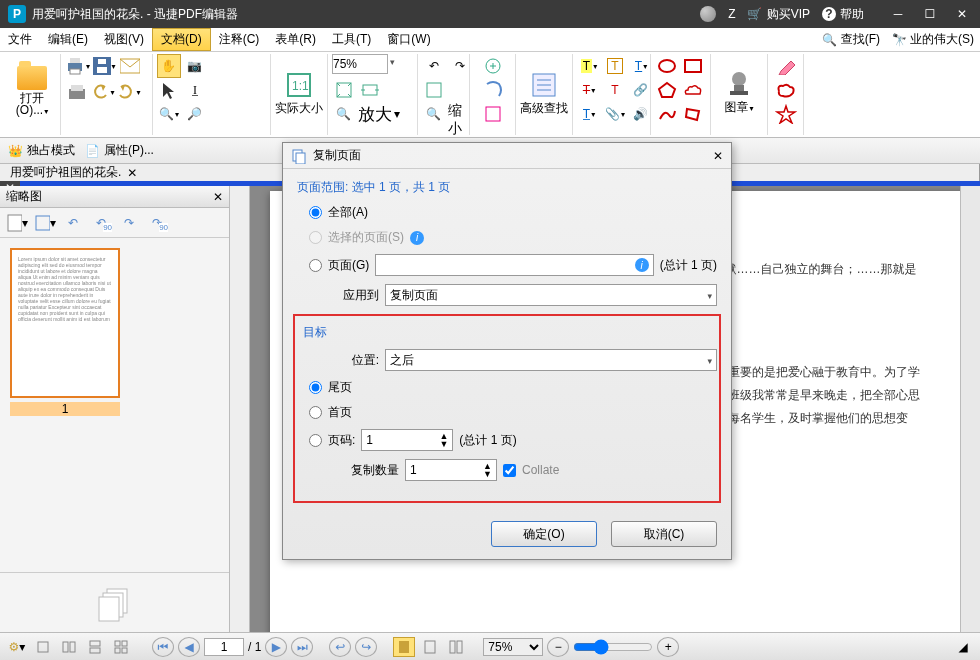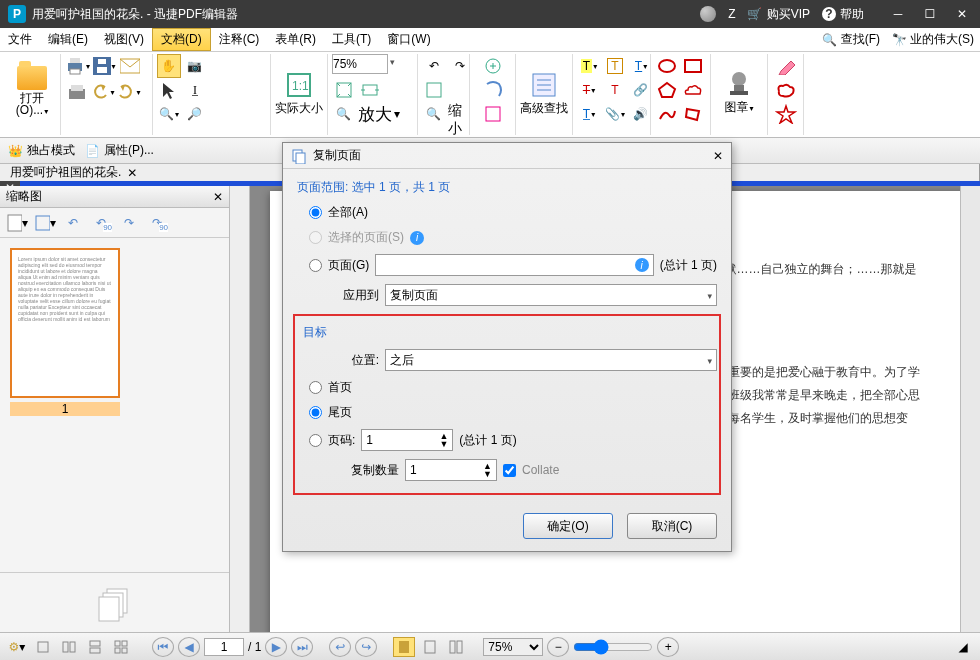--- a/index.html
+++ b/index.html
@@ -71,23 +71,23 @@
 .modal-title { height:26px; display:flex; align-items:center; justify-content:space-between; padding:0 8px; border-bottom:1px solid #ccc;}
 .modal-title .left { display:flex; align-items:center; gap:6px;}
 .modal-body { padding:10px 14px 0 14px;}
 .m-section-title { color:#2266cc; margin-bottom:8px;}
 .m-row { display:flex; align-items:center; gap:6px; margin-bottom:8px; padding-left:12px;}
 .m-row label {cursor:pointer;}
 .m-row .lbl { width:70px; text-align:right;}
 .m-select { flex:1; height:22px; border:1px solid #999; background:#fff;}
 .m-spin { width:92px; height:22px; border:1px solid #999; background:#fff; display:flex; align-items:center; padding:0 4px; justify-content:space-between;}
 .m-spin .arrows { font-size:9px; line-height:8px;}
-.red-box { border:2px solid #e03030; padding:8px 2px 4px 2px; margin: 2px -4px 10px -4px;}
+.red-box { border:2px solid #e03030; padding:8px 2px 12px 2px; margin: 2px -4px 10px -4px;}
 .modal-footer { display:flex; justify-content:flex-end; gap:14px; padding:8px 14px 12px;}
-.m-btn { width:90px; height:26px; border:1px solid #888; background:linear-gradient(#fdfdfd,#dedede); border-radius:3px; cursor:pointer;}
+.m-btn { width:106px; height:26px; border:1px solid #888; background:linear-gradient(#fdfdfd,#dedede); border-radius:3px; cursor:pointer;}
 .m-btn.primary { border:1px solid #3a78c8;}
 
 .info-ic { width:14px; height:14px; border-radius:50%; background:#3399ff; color:#fff; font-size:10px; display:inline-flex; align-items:center; justify-content:center; font-style:italic;}
 .arrow-dn::after{content:"▾"; font-size:9px; color:#555;}
 
 
 .ic{display:inline-block;}
 .ic-folder{width:30px;height:24px;background:linear-gradient(#ffd36b,#f5a623);border-radius:2px;position:relative;}
 .ic-folder::before{content:"";position:absolute;top:-5px;left:2px;width:12px;height:6px;background:#ffd36b;border-radius:2px 2px 0 0;}
 svg{display:block;}
@@ -603,26 +603,26 @@
     <div class="red-box">
       <div class="m-section-title" style="padding-left:6px;">目标</div>
       <div class="m-row">
         <span class="lbl">位置:</span>
         <div class="m-select" style="display:flex;align-items:center;justify-content:space-between;padding:0 4px;">
           <span>之后</span>
             <span class="arrow-dn"></span>
         </div>
       </div>
       <div class="m-row">
+        <input type="radio" name="tgt" checked="" style="">
+        <label>尾页</label>
+      </div>
+      <div class="m-row">
         <input type="radio" name="tgt" style="">
         <label>首页</label>
-      </div>
-      <div class="m-row">
-        <input type="radio" name="tgt" checked="" style="">
-        <label>尾页</label>
       </div>
       <div class="m-row">
         <input type="radio" name="tgt" style="">
         <label>页码:</label>
         <div class="m-spin">
           <span>1</span>
           <span class="arrows">▲<br>▼</span>
         </div>
         <span>(总计 1 页)</span>
       </div>

